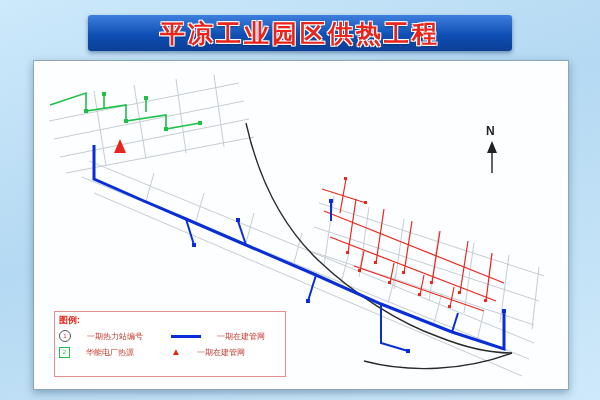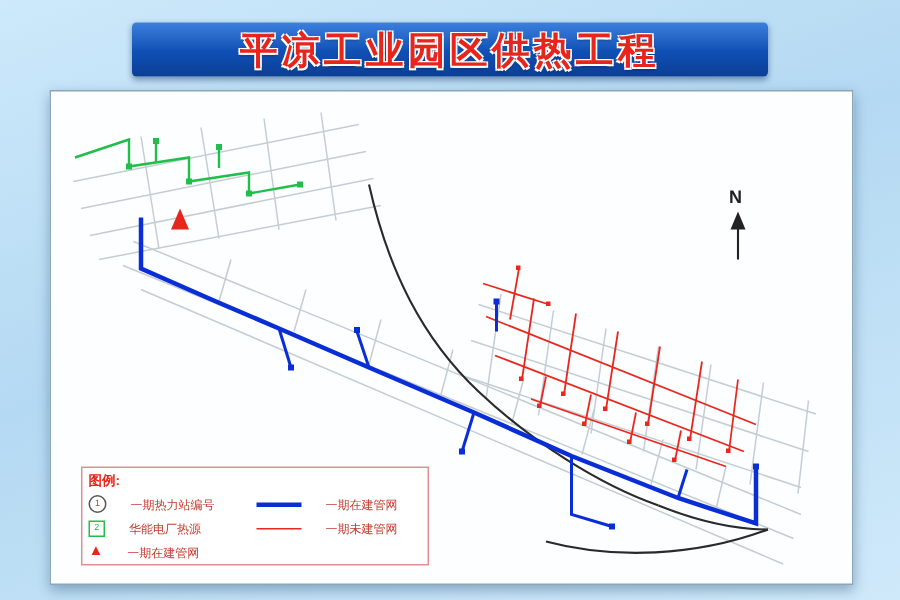--- a/index.html
+++ b/index.html
@@ -172,24 +172,20 @@
         </div>
         <div class="lrow">
           <span class="line-sample line-blue"></span>
           <span>一期在建管网</span>
         </div>
         <div class="lrow">
           <span class="ic-square">2</span>
           <span>华能电厂热源</span>
         </div>
         <div class="lrow">
-          <span class="line-sample line-red"></span>
-          <span>一期未建管网</span>
-        </div>
-        <div class="lrow">
           <span class="ic-tri">▲</span>
           <span>一期在建管网</span>
         </div>
       </div>
     </div>
 
     <div class="north"></div>
   </div>
 </div>
 

